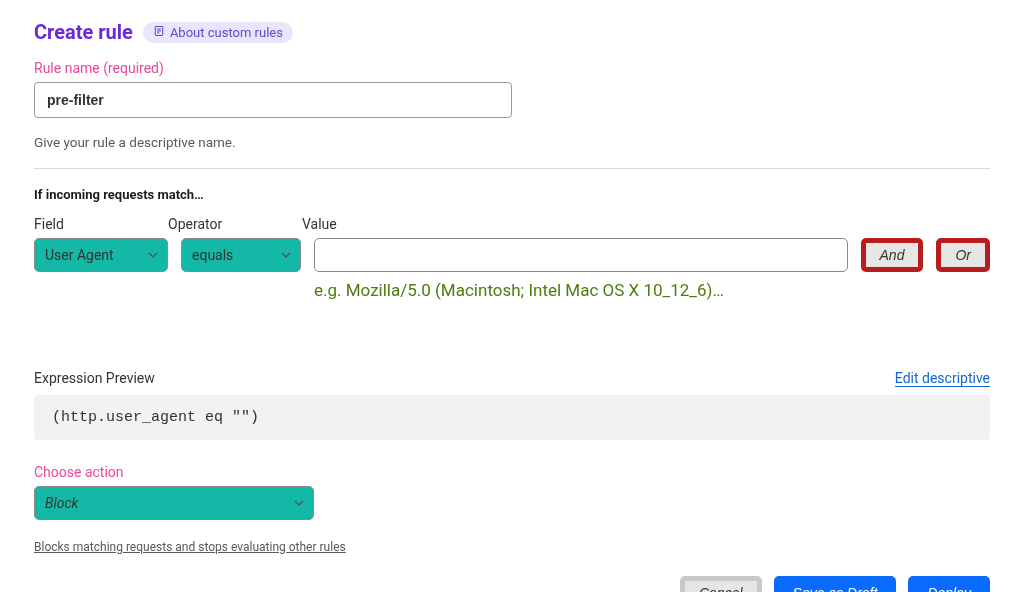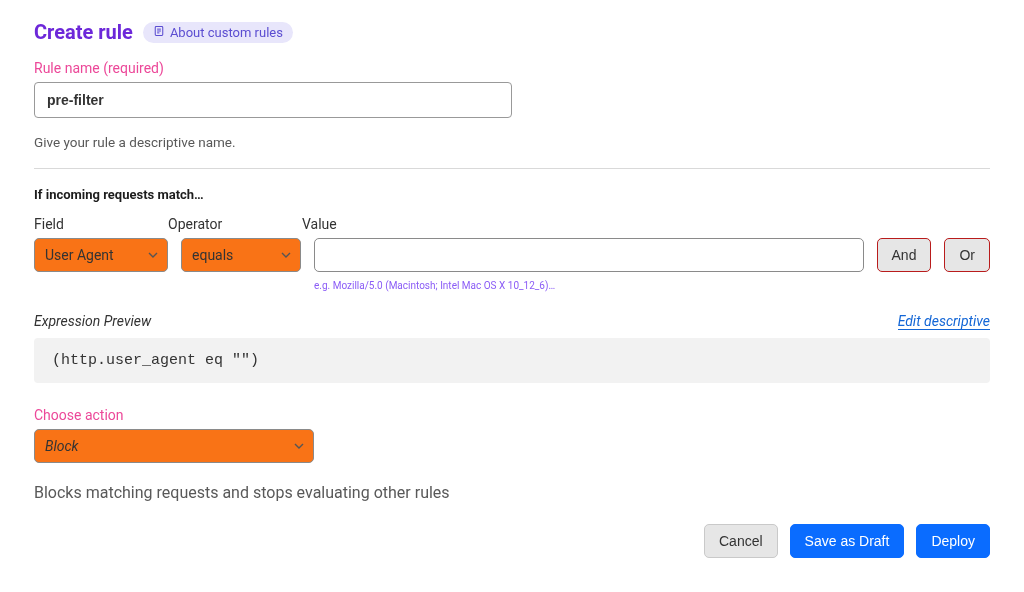--- a/index.html
+++ b/index.html
@@ -100,21 +100,21 @@
     .select-wrap {
       position: relative;
       width: 100%;
     }
     .select {
       width: 100%;
       height: 34px;
       border: 1px solid #8a8a8a;
       border-radius: 5px;
       padding: 0 30px 0 10px;
-      background: #f97316;
+      background: #14b8a6;
       font-size: 14px;
       color: #333;
       display: flex;
       align-items: center;
       cursor: pointer;
     }
     .select .caret {
       position: absolute;
       right: 10px;
       top: 50%;
@@ -124,46 +124,46 @@
 
     .value-input {
       width: 100%;
       height: 34px;
       border: 1px solid #8a8a8a;
       border-radius: 5px;
       padding: 0 10px;
       font-size: 14px;
     }
     .value-hint {
-      font-size: 10px;
-      color: #8b5cf6;
+      font-size: 17px;
+      color: #4d7c0f;
       margin-top: 8px;
     }
 
     .btn {
       height: 34px;
       padding: 0 14px;
-      border: 1px solid #b91c1c;
+      border: 5px solid #b91c1c;
       border-radius: 5px;
       background: #e6e6e6;
       color: #333;
       font-size: 14px;
       cursor: pointer;
       display: inline-flex;
       align-items: center;
+      font-style: italic;
     }
 
     
     .expr-header {
       display: flex;
       justify-content: space-between;
       align-items: baseline;
-      margin-top: 22px;
+      margin-top: 70px;
       margin-bottom: 8px;
-      font-style: italic;
     }
     .expr-header .label {
       font-size: 14px;
       color: #333;
     }
     .link {
       color: #1366d6;
       text-decoration: none;
       border-bottom: 1px solid #1366d6;
       font-size: 14px;
@@ -181,23 +181,24 @@
     
     .then-section { margin-top: 24px; }
     .action-select-wrap {
       width: 280px;
       position: relative;
       margin-top: 6px;
       font-style: italic;
     }
 
     .action-desc {
-      font-size: 16px;
+      font-size: 12px;
       color: #595959;
       margin-top: 20px;
+      text-decoration: underline;
     }
 
     
     .footer {
       display: flex;
       justify-content: flex-end;
       gap: 12px;
       margin-top: 22px;
     }
     .btn-primary {

